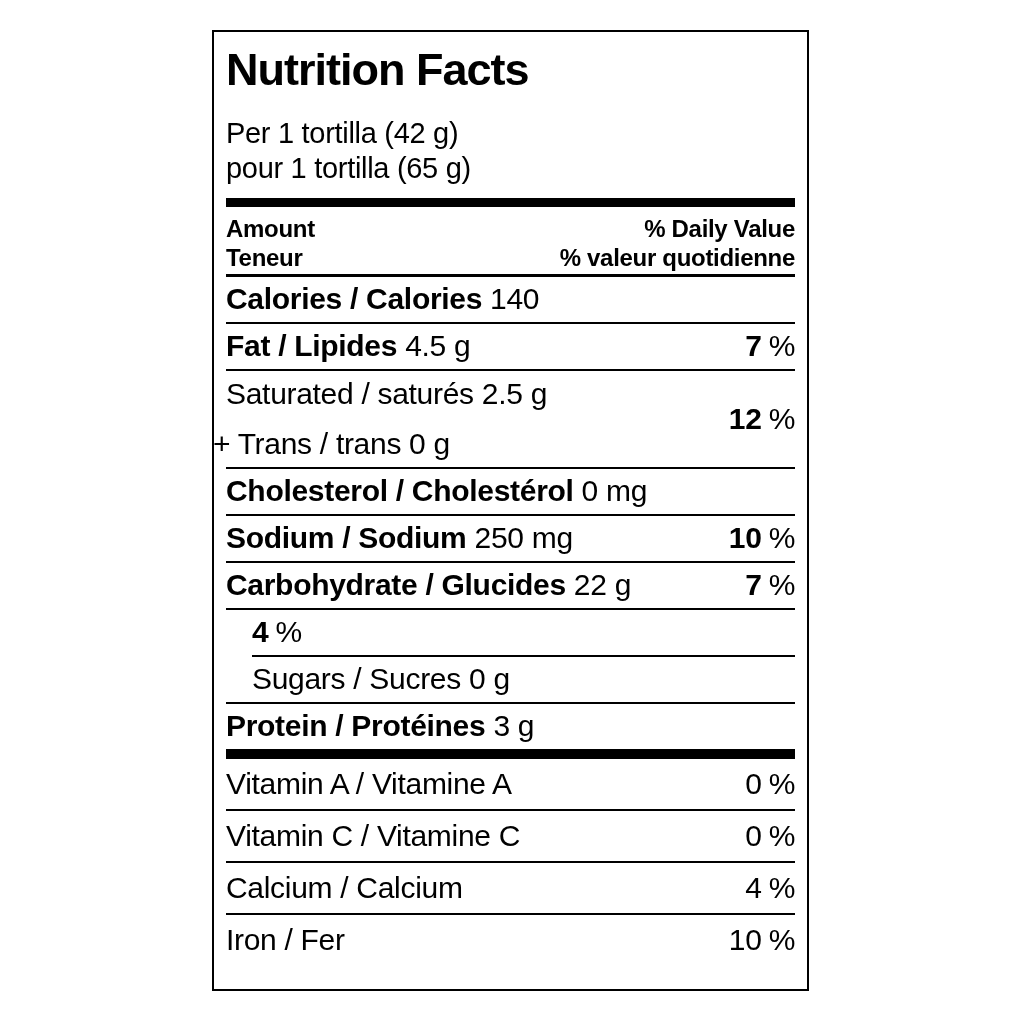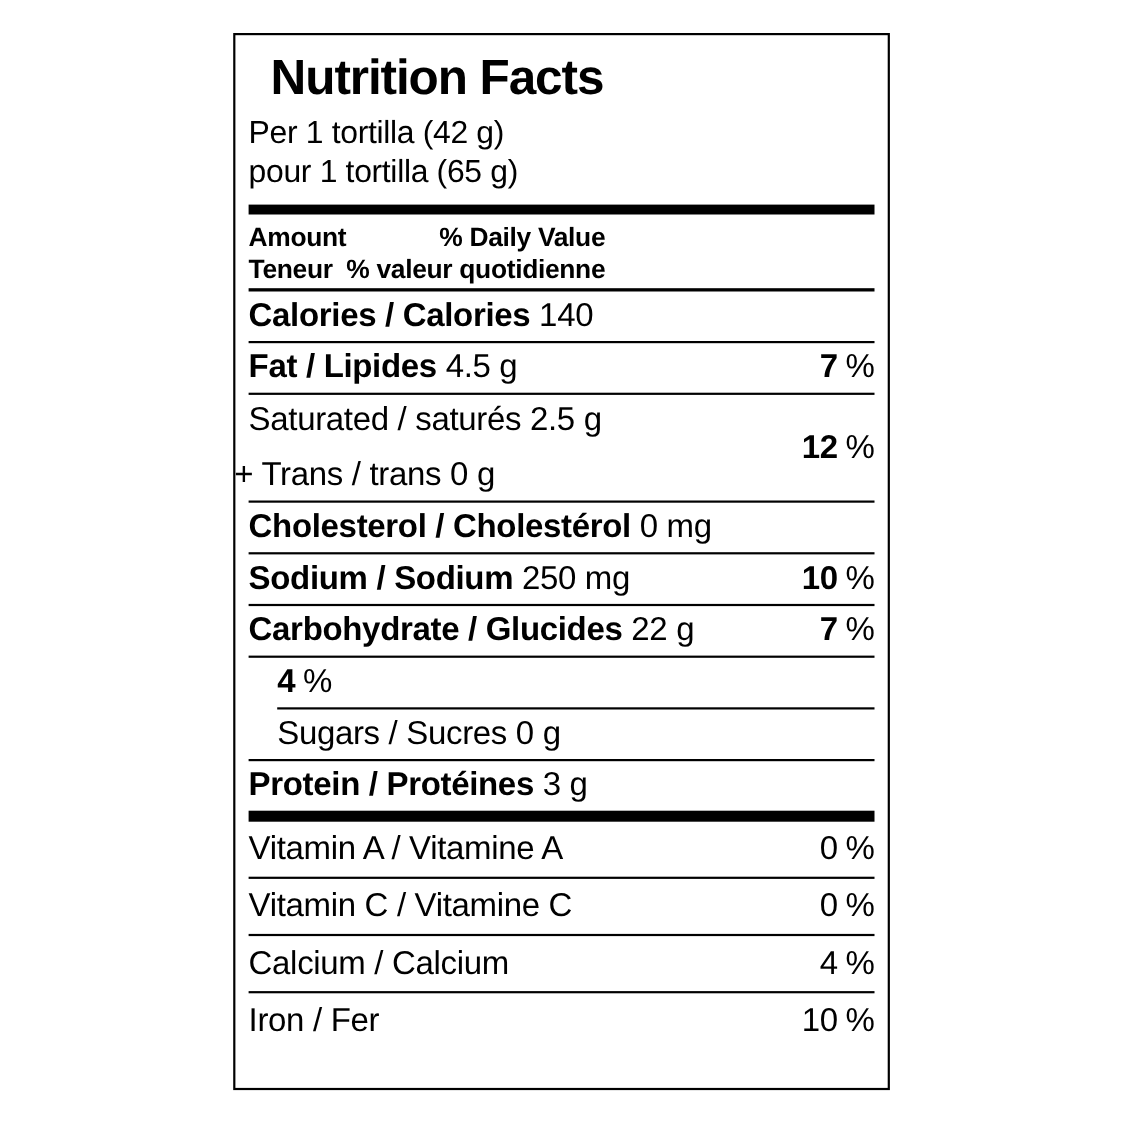--- a/index.html
+++ b/index.html
@@ -18,35 +18,35 @@
     border: 2px solid #000;
     background: #fff;
     padding: 0 12px;
   }
   .title {
     font-size: 45px;
     font-weight: 700;
     line-height: 52px;
     letter-spacing: -1px;
   }
-  .title.first { margin-top: 12px; margin-left: 20px; }
+  .title.first { margin-top: 12px; }
   .serving {
     font-size: 29px;
     font-weight: 400;
     line-height: 35px;
     letter-spacing: -0.3px;
   }
-  .serving.first { margin-top: 8px; }
+  .serving.first { margin-top: 20px; }
   .bar-thick { height: 9px; background: #000; margin-top: 12px; }
   .bar-thick2 { height: 10px; background: #000; }
   .bar-med { height: 3px; background: #000; }
 
   .header-row {
     display: flex;
-    justify-content: flex-start;
+    justify-content: space-between;
     align-items: flex-end;
     padding: 7px 0 2px 0;
     font-size: 24px;
     font-weight: 700;
     line-height: 29px;
     letter-spacing: -0.3px;
   }
   .header-right { text-align: right; }
 
   .row {

